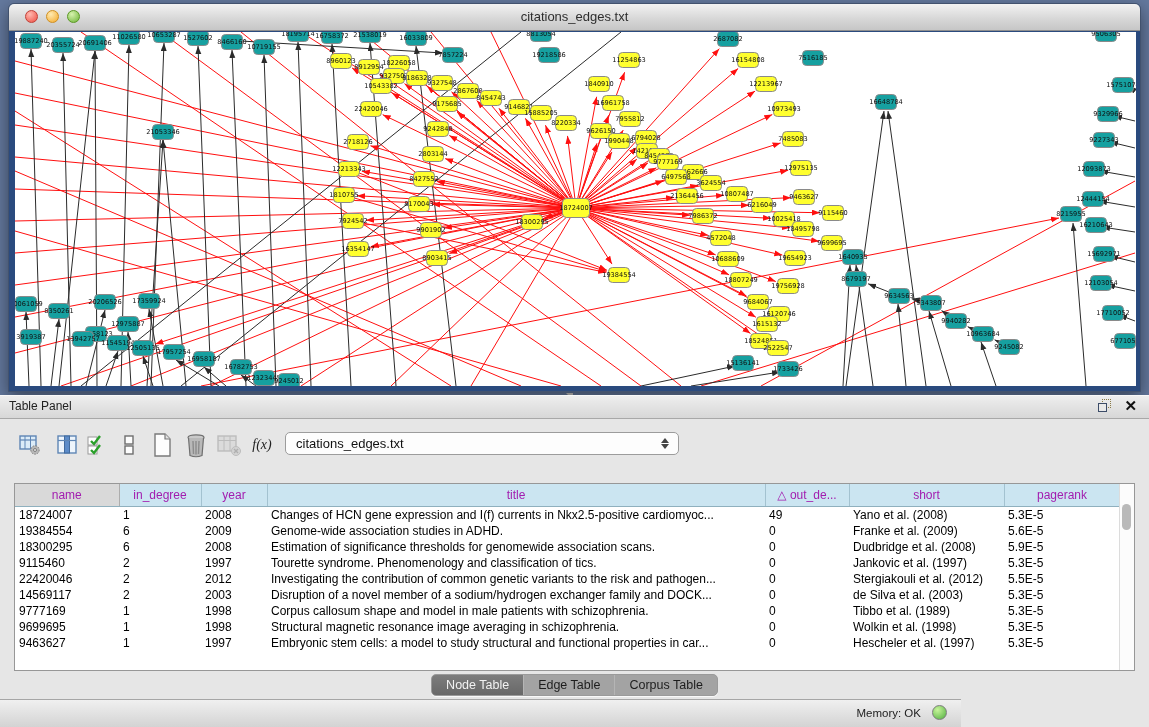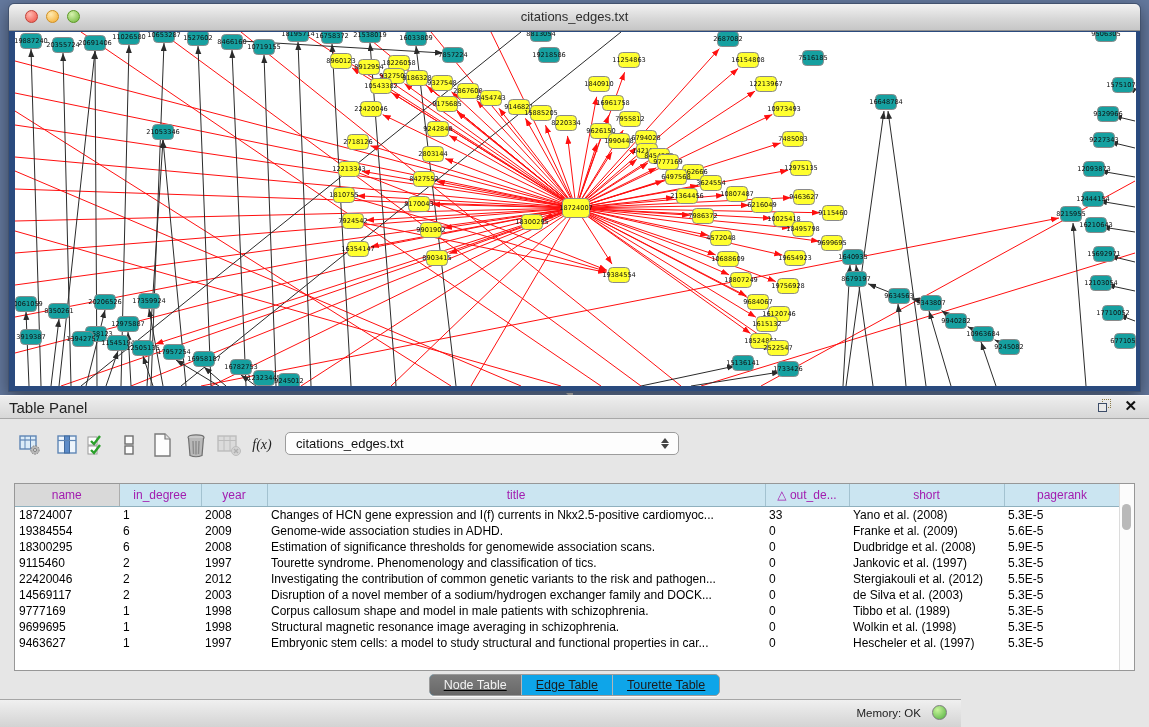--- a/index.html
+++ b/index.html
@@ -20,21 +20,21 @@
   .light.green{background:radial-gradient(circle at 35% 30%,#d7f2ae,#6db437;);border:1px solid #5a9823;}
   .light.green{background:radial-gradient(circle at 35% 30%,#d7f2ae,#6db437);border:1px solid #5a9823;}
   .net-canvas{position:absolute;left:6px;top:28px;width:1121px;height:354px;background:#ffffff;}
   .net-canvas svg{display:block;width:100%;height:100%;}
 
   
   .panel{position:absolute;left:0;top:395px;width:1149px;height:332px;background:#e6e6e6;}
   .grip{position:absolute;left:566px;top:-2px;width:0;height:0;border-left:7px solid transparent;border-top:7px solid #8a8a8a;}
   .panel-header{position:relative;height:22px;background:linear-gradient(#eeeeee,#d7d7d7);
                 border-top:1px solid #f8f8f8;border-bottom:1px solid #a8a8a8;}
-  .panel-header .ph-title{position:absolute;left:9px;top:3px;font-size:15px;color:#222;}
+  .panel-header .ph-title{position:absolute;left:9px;top:3px;font-size:12px;color:#222;}
   .ph-icons{position:absolute;right:12px;top:3px;display:flex;gap:12px;align-items:center;}
   .float-icon{position:relative;width:14px;height:14px;}
   .float-icon .sq1{position:absolute;left:4px;top:0;width:9px;height:9px;border:1.4px dotted #8a7a45;box-sizing:border-box;}
   .float-icon .sq2{position:absolute;left:0;top:4px;width:9px;height:9px;border:1.4px solid #3c4c68;background:#e9e9e9;box-sizing:border-box;}
   .close-x{font-size:15px;font-weight:bold;color:#111;line-height:14px;cursor:default;}
 
   .toolbar{position:absolute;left:0;top:28px;width:1149px;height:42px;}
   .tbtn{position:absolute;top:6px;width:30px;height:32px;display:flex;align-items:center;justify-content:center;}
   .fx{font-size:14px;color:#222;font-style:italic;font-family:"Liberation Serif",serif;font-weight:normal;}
   .combo{position:absolute;left:285px;top:9px;width:394px;height:23px;background:#fdfdfd;border:1px solid #9c9c9c;
@@ -55,22 +55,22 @@
   table.grid col:nth-child(2){width:82px}
   table.grid col:nth-child(3){width:66px}
   table.grid col:nth-child(4){width:498px}
   table.grid col:nth-child(5){width:84px}
   table.grid col:nth-child(6){width:155px}
   table.grid col:nth-child(7){width:116px}
   .vscroll{position:absolute;right:0;top:0;width:14px;height:186px;background:#fcfcfc;border-left:1px solid #dcdcdc;}
   .vthumb{position:absolute;left:2px;top:20px;width:9px;height:26px;background:#b9b9b9;border-radius:5px;}
 
   .tabs-row{position:absolute;left:0;top:279px;width:1149px;display:flex;justify-content:center;}
-  .seg{display:flex;border:1px solid #9a9a9a;border-radius:5px;overflow:hidden;background:#0ea5e9;height:20px;
-       box-shadow:0 1px 0 rgba(255,255,255,.7);text-decoration:underline;}
+  .seg{display:flex;border:1px solid #9a9a9a;border-radius:5px;overflow:hidden;background:#a3a3a3;height:20px;
+       box-shadow:0 1px 0 rgba(255,255,255,.7);}
   .seg .tab{padding:0 14px;line-height:20px;font-size:12.5px;color:#1d1d1d;border-left:1px solid #b5b5b5;}
   .seg .tab:first-child{border-left:none;}
   .seg .tab.active{background:linear-gradient(#7d7d7d,#686868);color:#f2f2f2;}
 
   .statusbar{position:absolute;left:0;top:699px;width:961px;height:28px;background:linear-gradient(#f0f0f0,#d3d3d3);
              border-top:1px solid #a6a6a6;box-sizing:border-box;}
   .mem{position:absolute;right:40px;top:7px;font-size:11.5px;color:#222;}
   .memdot{position:absolute;right:14px;top:5px;width:15px;height:15px;border-radius:50%;
           background:radial-gradient(circle at 35% 30%,#c8f59b,#4fae3e);border:1px solid #7d7d7d;box-sizing:border-box;}
 </style>
@@ -841,21 +841,21 @@
               <th>short</th>
               <th>pagerank</th>
             </tr>
           </thead>
         <tbody id="tbody-rows">
             <tr>
               <td>18724007</td>
               <td>1</td>
               <td>2008</td>
               <td>Changes of HCN gene expression and I(f) currents in Nkx2.5-positive cardiomyoc...</td>
-              <td>33</td>
+              <td>49</td>
               <td>Yano et al. (2008)</td>
               <td>5.3E-5</td>
             </tr>
             <tr>
               <td>19384554</td>
               <td>6</td>
               <td>2009</td>
               <td>Genome-wide association studies in ADHD.</td>
               <td>0</td>
               <td>Franke et al. (2009)</td>
@@ -928,21 +928,21 @@
       </table>
       <div class="vscroll">
         <div class="vthumb"></div>
       </div>
     </div>
 
     <div class="tabs-row">
       <div class="seg">
         <span class="tab active">Node Table</span>
         <span class="tab">Edge Table</span>
-        <span class="tab">Tourette Table</span>
+        <span class="tab">Corpus Table</span>
       </div>
     </div>
   </div>
 
   <div class="statusbar">
     <span class="mem">Memory: OK</span>
     <span class="memdot"></span>
   </div>
 </div>
 

